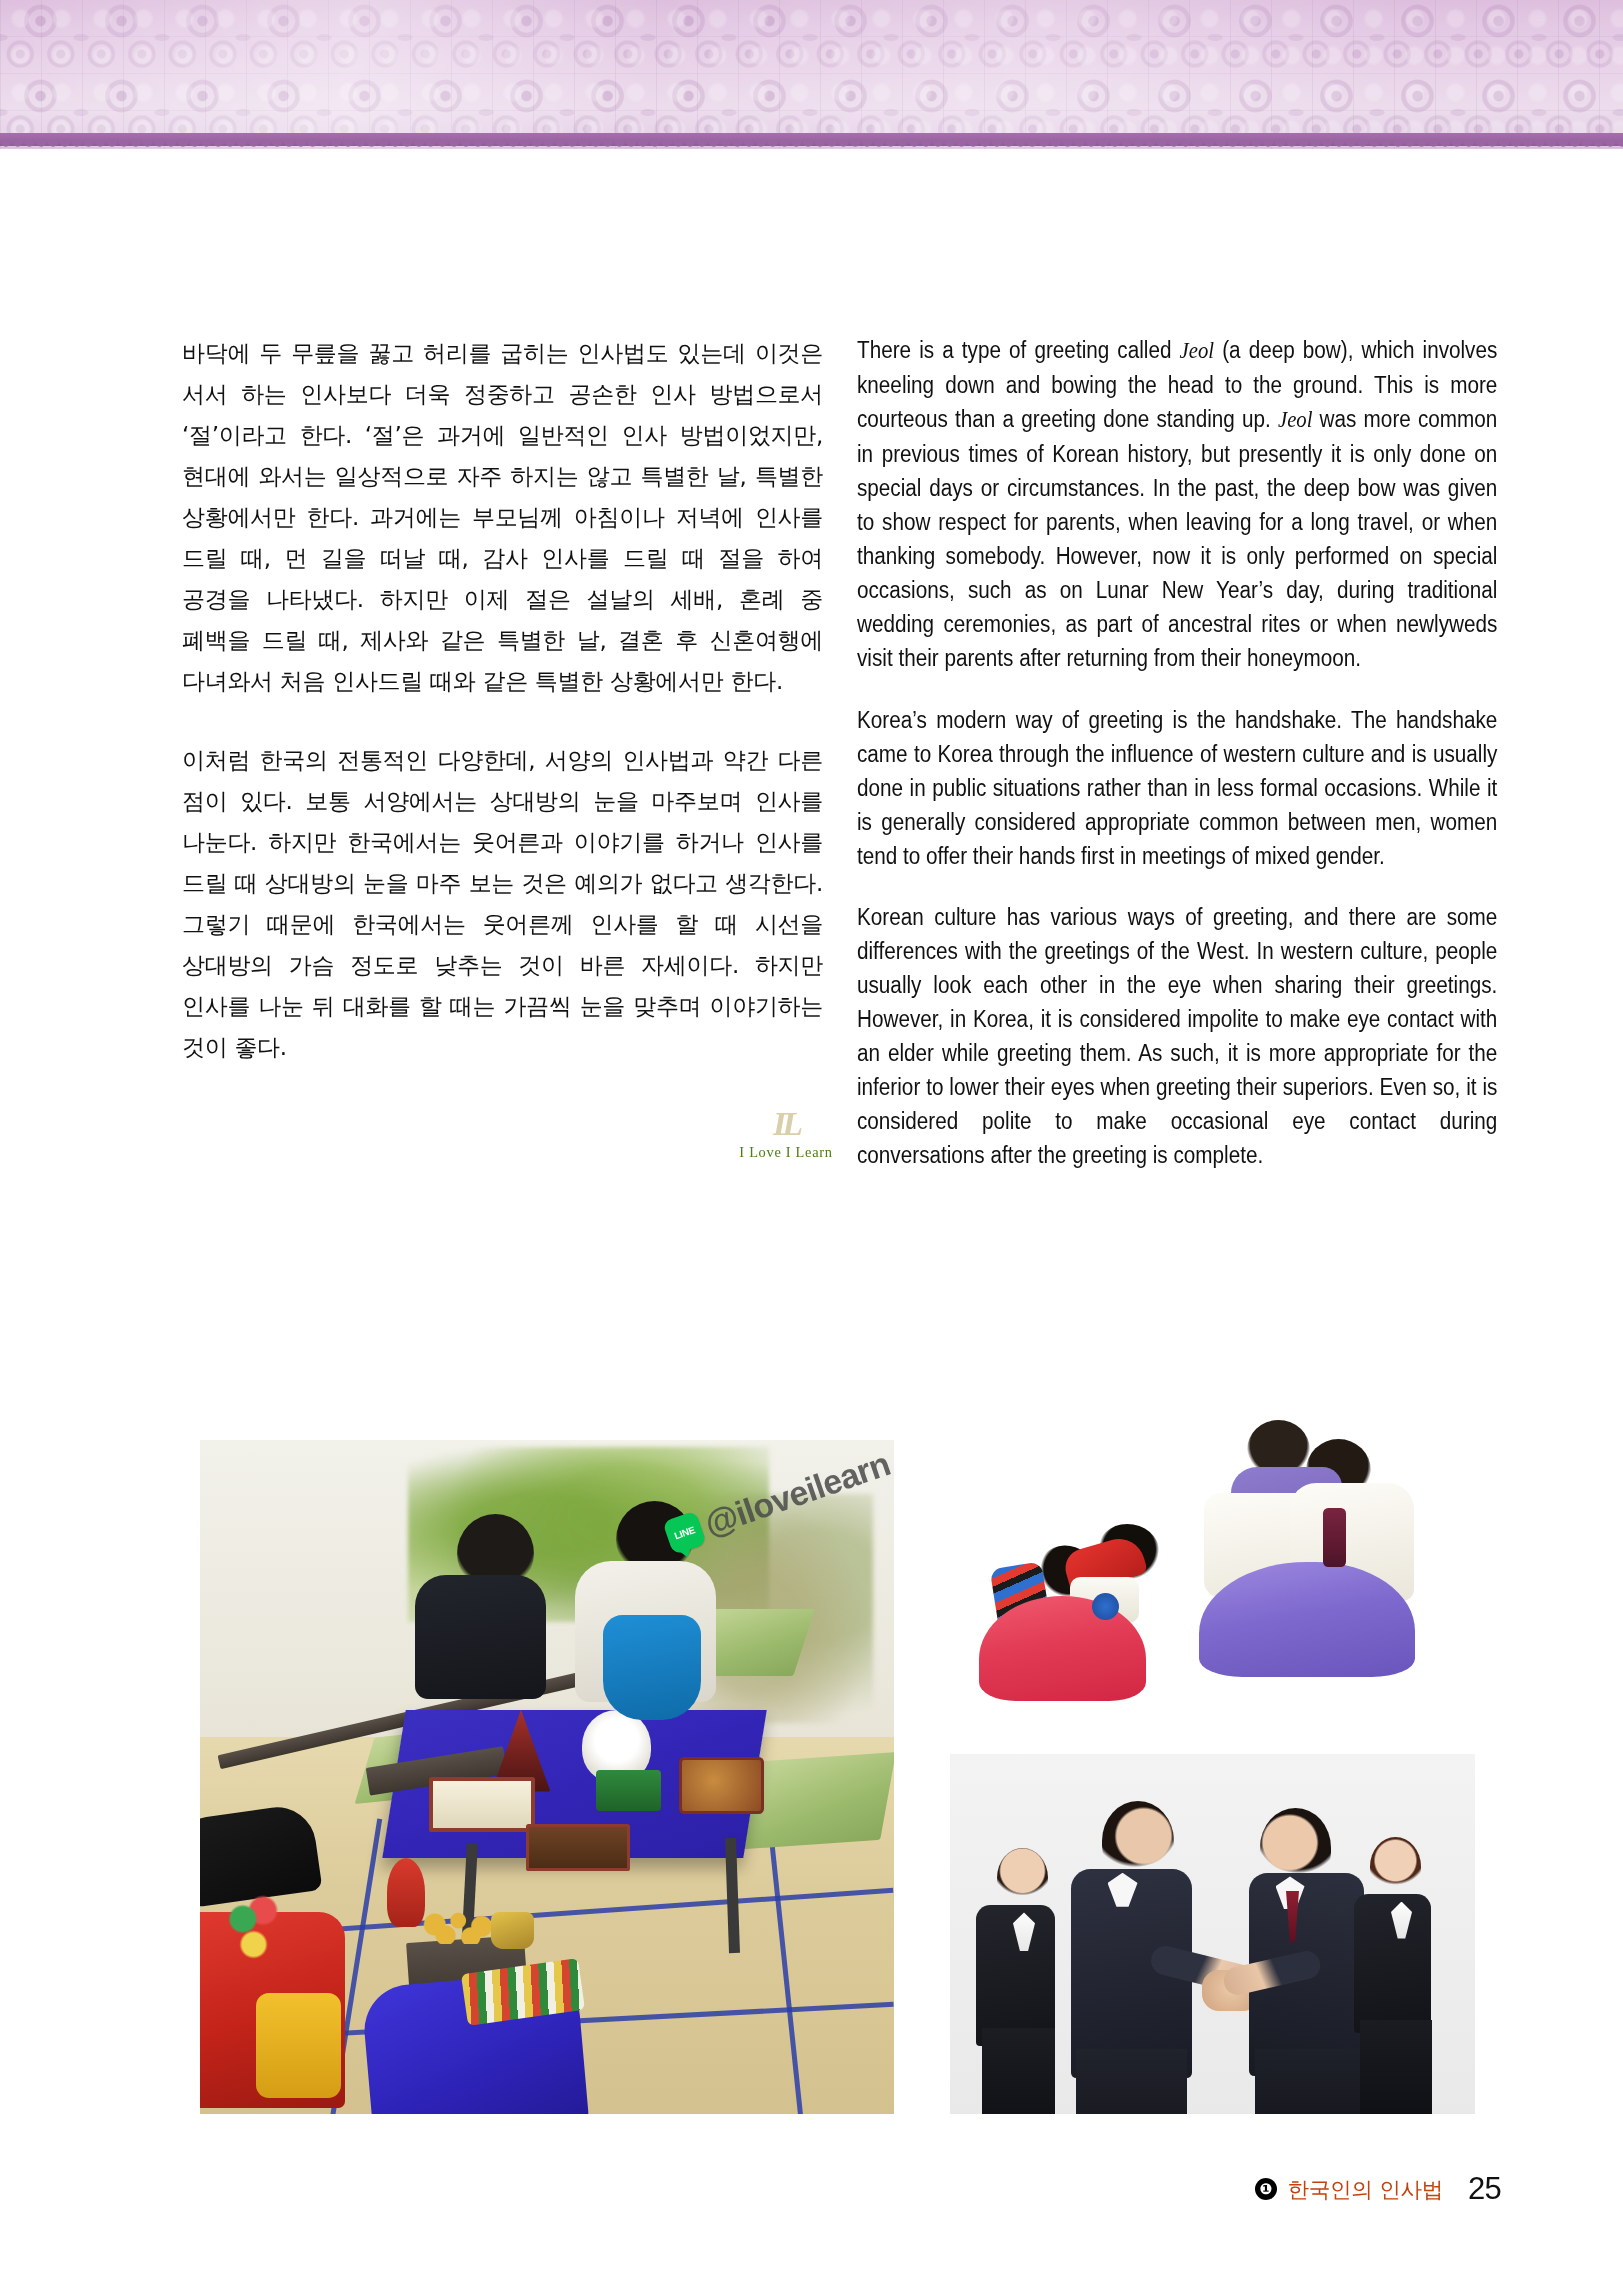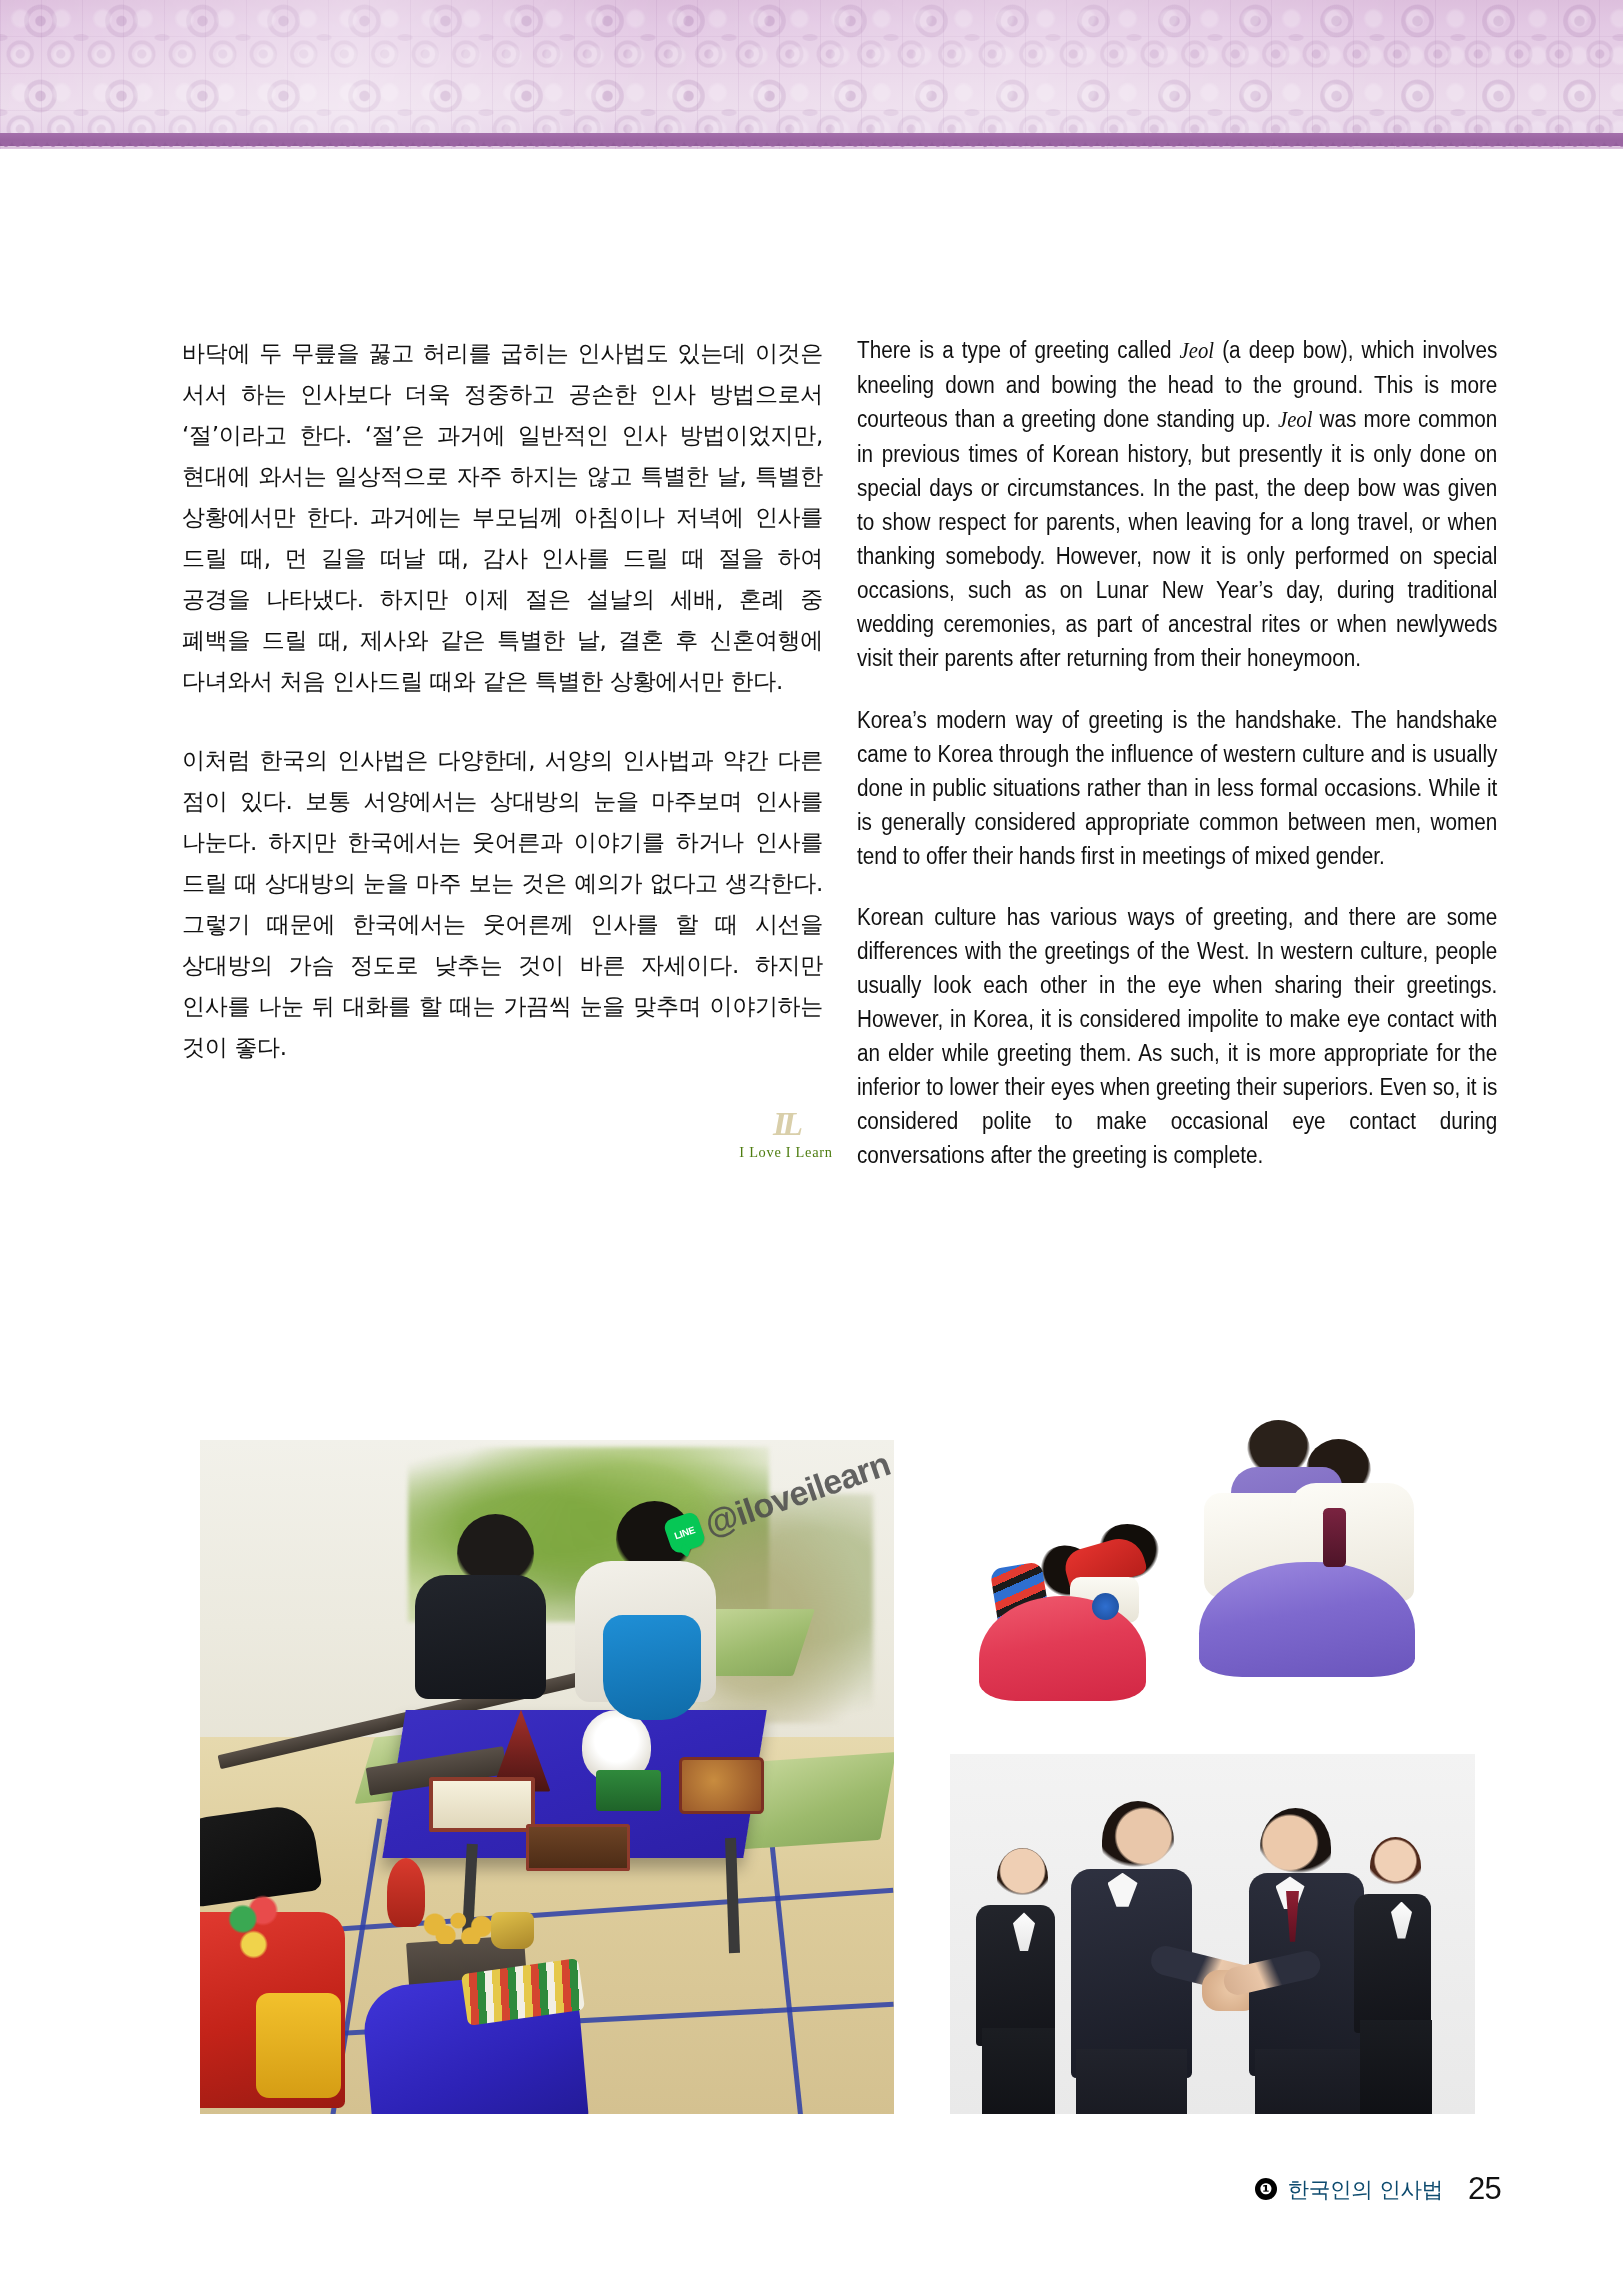--- a/index.html
+++ b/index.html
@@ -337,21 +337,21 @@
     color: #fff;
     font-size: 15px;
     line-height: 22px;
     text-align: center;
     font-family: "DejaVu Sans", sans-serif;
     font-weight: bold;
   }
   .footer-title {
     font-family: "DejaVu Sans", "Liberation Sans", sans-serif;
     font-size: 21.6px;
-    color: #0c4a6e;
+    color: #c2410c;
     letter-spacing: -0.3px;
   }
   .footer-page {
     font-family: "Liberation Sans", sans-serif;
     font-size: 31px;
     color: #111;
     margin-left: 14.4px;
     letter-spacing: -0.7px;
   }
 </style>
@@ -365,21 +365,21 @@
   <div class="band-sheen"></div>
   <div class="band-trim-hi"></div>
   <div class="band-trim"></div>
   <div class="band-scallop"></div>
 </div>
 
 <div class="content">
 
   <div class="col col-ko">
     <p class="p-ko">바닥에 두 무릎을 꿇고 허리를 굽히는 인사법도 있는데 이것은 서서 하는 인사보다 더욱 정중하고 공손한 인사 방법으로서 ‘절’이라고 한다. ‘절’은 과거에 일반적인 인사 방법이었지만, 현대에 와서는 일상적으로 자주 하지는 않고 특별한 날, 특별한 상황에서만 한다. 과거에는 부모님께 아침이나 저녁에 인사를 드릴 때, 먼 길을 떠날 때, 감사 인사를 드릴 때 절을 하여 공경을 나타냈다. 하지만 이제 절은 설날의 세배, 혼례 중 폐백을 드릴 때, 제사와 같은 특별한 날, 결혼 후 신혼여행에 다녀와서 처음 인사드릴 때와 같은 특별한 상황에서만 한다.</p>
-    <p class="p-ko">이처럼 한국의 인사법은 다양한데, 서양의 인사법과 약간 다른 점이 있다. 보통 서양에서는 상대방의 눈을 마주보며 인사를 나눈다. 하지만 한국에서는 웃어른과 이야기를 하거나 인사를 드릴 때 상대방의 눈을 마주 보는 것은 예의가 없다고 생각한다. 그렇기 때문에 한국에서는 웃어른께 인사를 할 때 시선을 상대방의 가슴 정도로 낮추는 것이 바른 자세이다. 하지만 인사를 나눈 뒤 대화를 할 때는 가끔씩 눈을 맞추며 이야기하는 것이 좋다.</p>
+    <p class="p-ko">이처럼 한국의 전통적인 다양한데, 서양의 인사법과 약간 다른 점이 있다. 보통 서양에서는 상대방의 눈을 마주보며 인사를 나눈다. 하지만 한국에서는 웃어른과 이야기를 하거나 인사를 드릴 때 상대방의 눈을 마주 보는 것은 예의가 없다고 생각한다. 그렇기 때문에 한국에서는 웃어른께 인사를 할 때 시선을 상대방의 가슴 정도로 낮추는 것이 바른 자세이다. 하지만 인사를 나눈 뒤 대화를 할 때는 가끔씩 눈을 맞추며 이야기하는 것이 좋다.</p>
   </div>
 
   <div class="col col-en">
     <p class="p-en">There is a type of greeting called <em>Jeol</em> (a deep bow), which involves kneeling down and bowing the head to the ground. This is more courteous than a greeting done standing up. <em>Jeol</em> was more common in previous times of Korean history, but presently it is only done on special days or circumstances. In the past, the deep bow was given to show respect for parents, when leaving for a long travel, or when thanking somebody. However, now it is only performed on special occasions, such as on Lunar New Year’s day, during traditional wedding ceremonies, as part of ancestral rites or when newlyweds visit their parents after returning from their honeymoon.</p>
     <p class="p-en">Korea’s modern way of greeting is the handshake. The handshake came to Korea through the influence of western culture and is usually done in public situations rather than in less formal occasions. While it is generally considered appropriate common between men, women tend to offer their hands first in meetings of mixed gender.</p>
     <p class="p-en">Korean culture has various ways of greeting, and there are some differences with the greetings of the West. In western culture, people usually look each other in the eye when sharing their greetings. However, in Korea, it is considered impolite to make eye contact with an elder while greeting them. As such, it is more appropriate for the inferior to lower their eyes when greeting their superiors. Even so, it is considered polite to make occasional eye contact during conversations after the greeting is complete.</p>
   </div>
 
   <div class="wm-text">
     <span class="wm-mono">IL</span>

